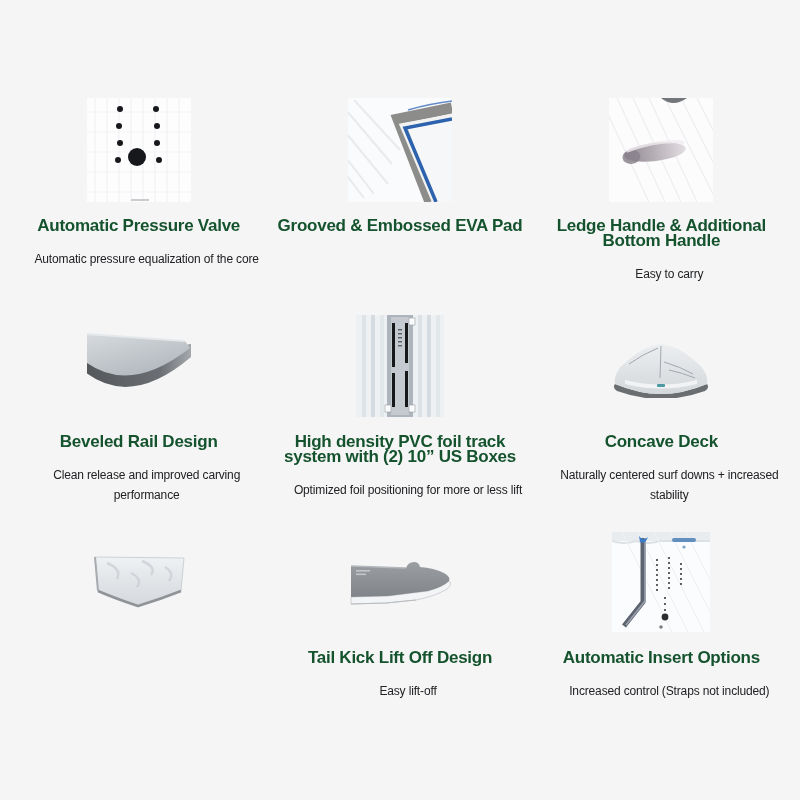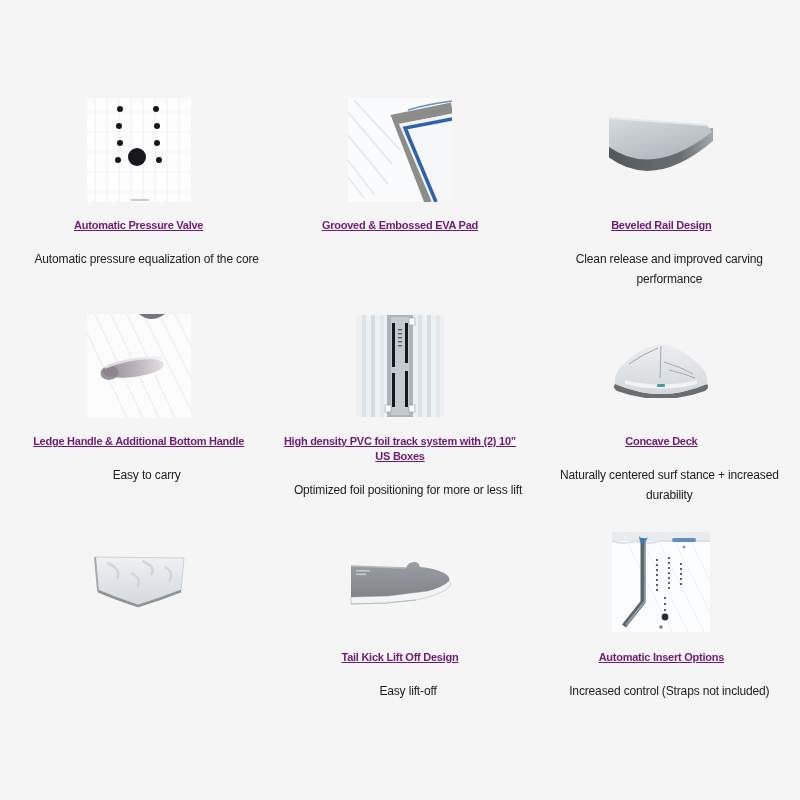--- a/index.html
+++ b/index.html
@@ -23,27 +23,26 @@
     padding:0 6px;
   }
   .img-box {
     height:112px;
     display:flex;
     align-items:center;
     justify-content:center;
   }
   .feature-title {
     margin:12px 0 0 0;
-    font-size:11px;
+    font-size:17px;
     font-weight:bold;
-    color:#701a75;
+    color:#14532d;
     letter-spacing:-0.25px;
     line-height:15px;
     max-width:252px;
-    text-decoration:underline;
   }
   .feature-desc {
     margin:16px 0 0 16px;
     font-size:12px;
     color:#202124;
     letter-spacing:-0.15px;
     line-height:20px;
     max-width:256px;
   }
 </style>
@@ -92,43 +91,20 @@
         <polyline points="104,19 55,28 87,104" fill="none" stroke="#f2f2f1" stroke-width="6"></polyline>
         <polyline points="104,21 57,30 88,104" fill="none" stroke="#2d62ae" stroke-width="3.5"></polyline>
         <path d="M60,12 Q80,6 104,3" fill="none" stroke="#4a78c0" stroke-width="1.5" opacity="0.85"></path>
       </svg>
     </div>
     <h3 class="feature-title">Grooved &amp; Embossed EVA Pad</h3>
   </section>
 
   <section class="feature">
     <div class="img-box">
-      <svg width="104" height="68" viewBox="0 0 104 68">
-        <defs>
-          <linearGradient id="br-surf" x1="0" y1="0" x2="0.6" y2="1">
-            <stop offset="0" stop-color="#d7dbde"></stop>
-            <stop offset="1" stop-color="#b2b8be"></stop>
-          </linearGradient>
-          <linearGradient id="br-dark" x1="0" y1="0" x2="1" y2="0">
-            <stop offset="0" stop-color="#55585b"></stop>
-            <stop offset="0.7" stop-color="#6a6e72"></stop>
-            <stop offset="1" stop-color="#a3a7ab"></stop>
-          </linearGradient>
-        </defs>
-        <path d="M0,34 Q44,70 103,18" fill="none" stroke="url(#br-dark)" stroke-width="12" stroke-linecap="round"></path>
-        <path d="M0,2 L98,9 L103,16 Q44,62 0,31 Z" fill="url(#br-surf)"></path>
-        <path d="M0,2 L98,9" stroke="#e6e9eb" stroke-width="2" fill="none"></path>
-      </svg>
-    </div>
-    <h3 class="feature-title">Beveled Rail Design</h3>
-    <p class="feature-desc">Clean release and improved carving performance</p>
-  </section>
-
-  <section class="feature">
-    <div class="img-box">
       <svg width="104" height="104" viewBox="0 0 104 104">
         <defs>
           <linearGradient id="lh-blob" x1="0" y1="0" x2="1" y2="0">
             <stop offset="0" stop-color="#8f8790"></stop>
             <stop offset="0.45" stop-color="#b3acb3"></stop>
             <stop offset="1" stop-color="#e4dfe3"></stop>
           </linearGradient>
         </defs>
         <rect x="0" y="0" width="104" height="104" fill="#fcfcfd"></rect>
         <g stroke="#eceef0" stroke-width="1.4" opacity="0.9">
@@ -137,20 +113,43 @@
         <path d="M52,0 Q64,10 78,0 Z" fill="#73767a"></path>
         <g transform="rotate(-7 46 54)">
           <ellipse cx="46" cy="54" rx="31" ry="9" fill="url(#lh-blob)"></ellipse>
           <ellipse cx="22" cy="56" rx="9" ry="7" fill="#8a838c" opacity="0.85"></ellipse>
           <path d="M18,50 Q50,42 76,48" stroke="#efeaee" stroke-width="3" fill="none" opacity="0.8"></path>
         </g>
       </svg>
     </div>
     <h3 class="feature-title">Ledge Handle &amp; Additional Bottom Handle</h3>
     <p class="feature-desc">Easy to carry</p>
+  </section>
+
+  <section class="feature">
+    <div class="img-box">
+      <svg width="104" height="68" viewBox="0 0 104 68">
+        <defs>
+          <linearGradient id="br-surf" x1="0" y1="0" x2="0.6" y2="1">
+            <stop offset="0" stop-color="#d7dbde"></stop>
+            <stop offset="1" stop-color="#b2b8be"></stop>
+          </linearGradient>
+          <linearGradient id="br-dark" x1="0" y1="0" x2="1" y2="0">
+            <stop offset="0" stop-color="#55585b"></stop>
+            <stop offset="0.7" stop-color="#6a6e72"></stop>
+            <stop offset="1" stop-color="#a3a7ab"></stop>
+          </linearGradient>
+        </defs>
+        <path d="M0,34 Q44,70 103,18" fill="none" stroke="url(#br-dark)" stroke-width="12" stroke-linecap="round"></path>
+        <path d="M0,2 L98,9 L103,16 Q44,62 0,31 Z" fill="url(#br-surf)"></path>
+        <path d="M0,2 L98,9" stroke="#e6e9eb" stroke-width="2" fill="none"></path>
+      </svg>
+    </div>
+    <h3 class="feature-title">Beveled Rail Design</h3>
+    <p class="feature-desc">Clean release and improved carving performance</p>
   </section>
 
   <section class="feature">
     <div class="img-box">
       <svg width="88" height="102" viewBox="0 0 88 102">
         <rect x="0" y="0" width="88" height="102" fill="#eef1f3"></rect>
         <g stroke-width="4" opacity="0.65">
           <path d="M8,0 V102" stroke="#d7dde2"></path>
           <path d="M17,0 V102" stroke="#c7d0d8"></path>
           <path d="M26,0 V102" stroke="#dde2e6"></path>
@@ -199,21 +198,21 @@
         <g stroke="#9aa0a8" stroke-width="1" fill="none" opacity="0.9">
           <path d="M50,12 L49,44"></path>
           <path d="M47,14 Q32,20 18,30"></path>
           <path d="M53,28 Q70,33 82,40"></path>
           <path d="M58,36 Q72,39 84,44"></path>
         </g>
         <rect x="46" y="50" width="8" height="3" rx="1" fill="#4b9aa2"></rect>
       </svg>
     </div>
     <h3 class="feature-title">Concave Deck</h3>
-    <p class="feature-desc">Naturally centered surf stance + increased durability</p>
+    <p class="feature-desc">Naturally centered surf downs + increased stability</p>
   </section>
 
   <section class="feature">
     <div class="img-box">
       <svg width="104" height="58" viewBox="0 0 104 58">
         <defs>
           <linearGradient id="vn-body" x1="0" y1="0" x2="0" y2="1">
             <stop offset="0" stop-color="#eff1f3"></stop>
             <stop offset="1" stop-color="#d4d8dc"></stop>
           </linearGradient>

